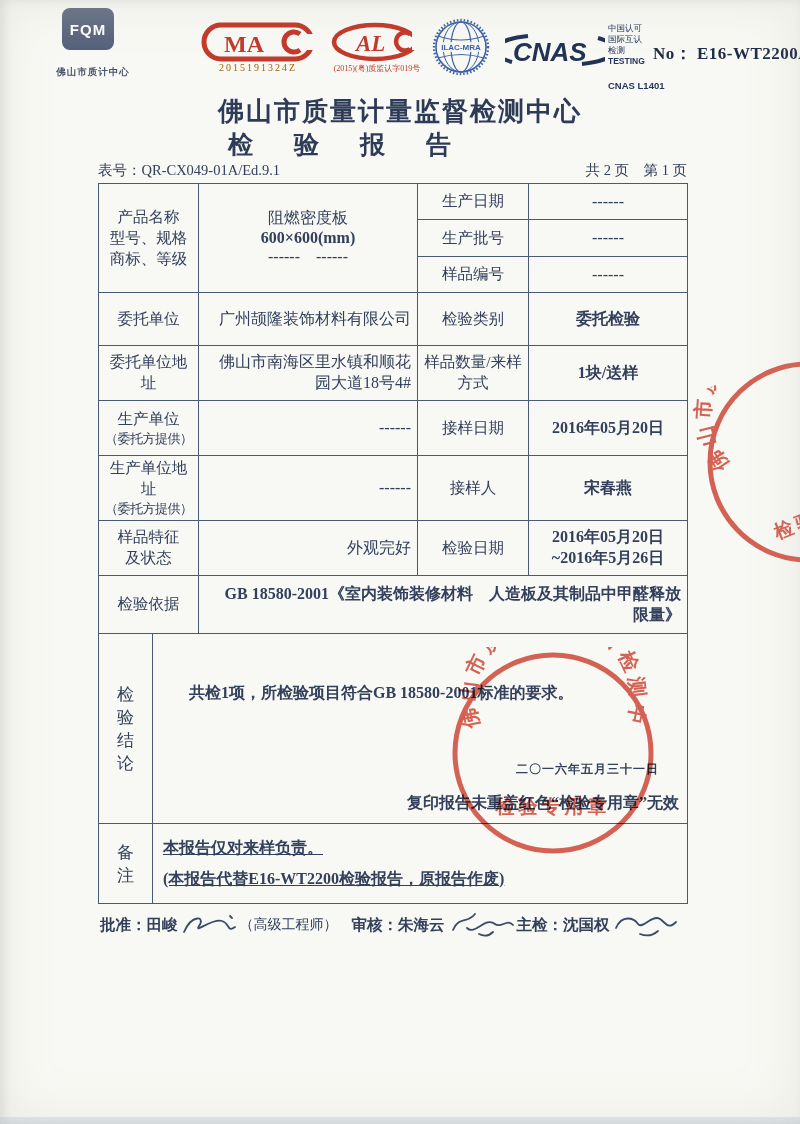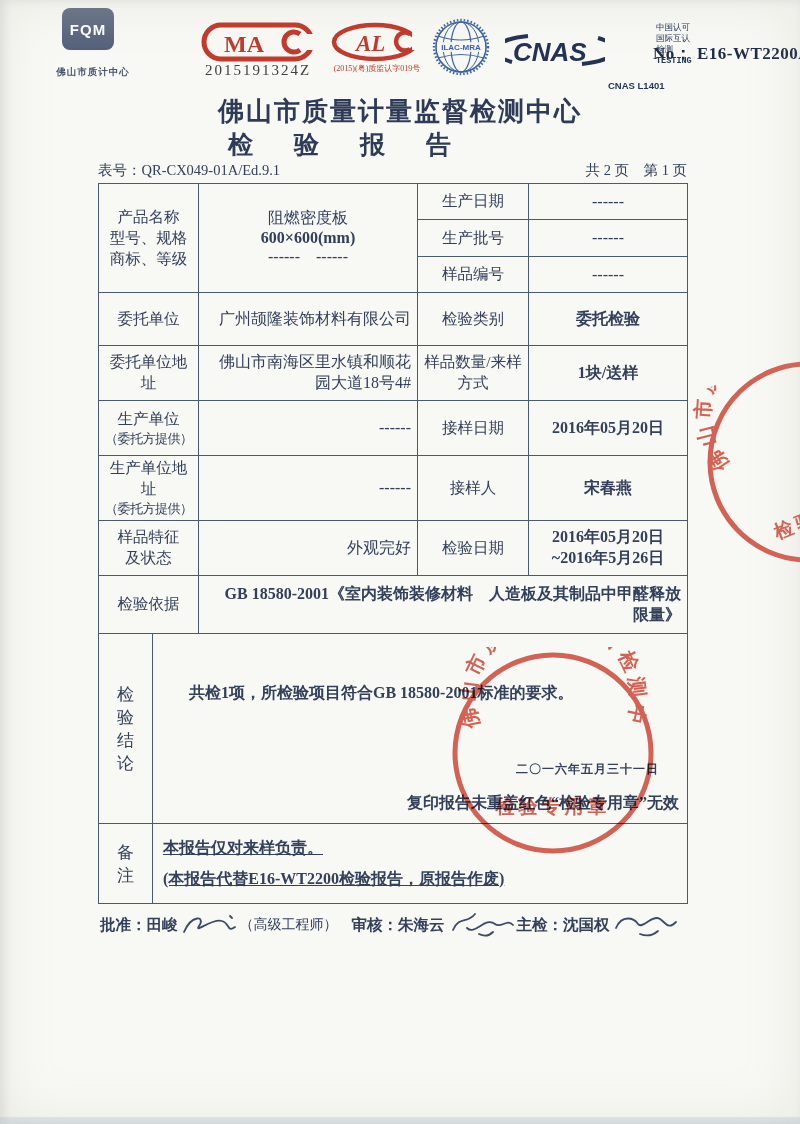--- a/index.html
+++ b/index.html
@@ -14,23 +14,23 @@
     box-shadow:inset 0 0 55px rgba(160,162,150,.16), inset 4px 0 10px rgba(150,152,148,.22);
   }
   .scan-bottom{position:absolute;left:0;right:0;bottom:0;height:7px;background:#e2e8ec;z-index:55;}
   .abs{position:absolute;}
 
   
   .fqm-box{left:62px;top:8px;width:52px;height:42px;border-radius:8px;
     background:linear-gradient(#6a7488,#55607a);display:flex;align-items:center;justify-content:center;
     color:#fdfdfd;font-family:"Liberation Sans",sans-serif;font-weight:bold;font-size:15px;letter-spacing:1px;}
   .fqm-cap{left:48px;top:66px;width:90px;text-align:center;font-size:9.5px;color:#46536e;letter-spacing:1px;font-weight:bold;}
-  .cma-num{left:198px;top:62px;width:120px;text-align:center;font-size:15px;color:#404040;letter-spacing:2px;}
+  .cma-num{left:198px;top:62px;width:120px;text-align:center;font-size:10px;color:#a16207;letter-spacing:2px;}
   .cal-num{left:322px;top:63px;width:110px;text-align:center;font-size:8px;color:#c23a2b;}
-  .cnas-col{left:608px;top:23px;font-size:8.5px;line-height:1.3;color:#24365a;font-family:Liberation Mono, monospace;margin-left:48px;}
+  .cnas-col{left:608px;top:23px;font-size:8.5px;line-height:1.3;color:#24365a;font-family:Liberation Sans, sans-serif;}
   .cnas-col .b{font-weight:bold;}
   .cnas-code{left:608px;top:80px;font-size:9.5px;font-weight:bold;color:#24365a;font-family:"Liberation Sans",sans-serif;text-align:center;}
   .report-no{left:653px;top:42px;font-size:17px;font-weight:bold;color:#202d48;letter-spacing:.5px;white-space:nowrap;}
 
   
   .org-title{left:0;top:94px;width:800px;text-align:center;font-size:26px;font-weight:bold;letter-spacing:2px;color:#2e3b58;}
   .doc-title{left:0;top:128px;width:687px;text-align:center;font-size:25px;font-weight:bold;letter-spacing:8px;color:#2e3b58;}
   .meta-row{left:98px;top:161px;width:589px;display:flex;justify-content:space-between;font-size:14.5px;color:#33405c;}
 
   

